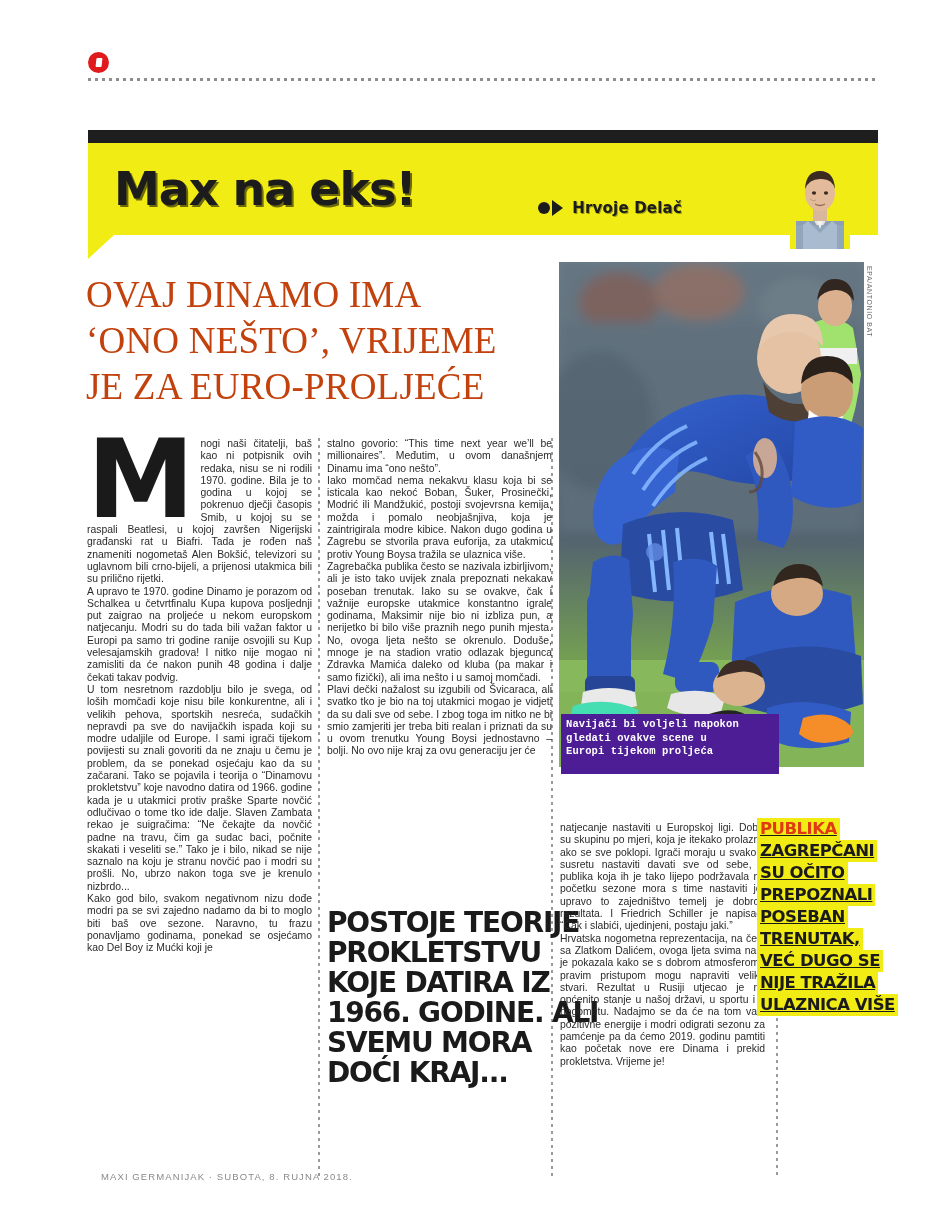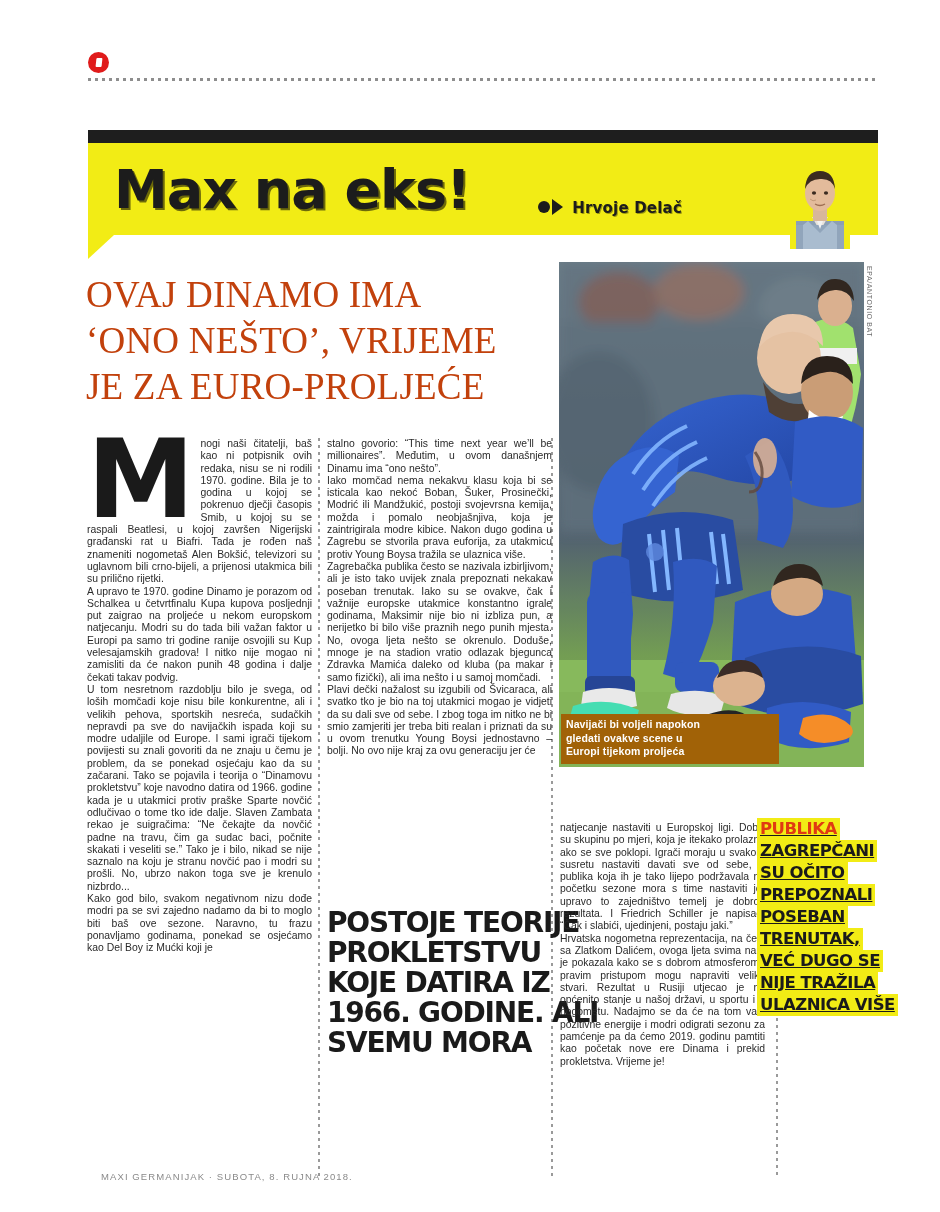--- a/index.html
+++ b/index.html
@@ -29,35 +29,35 @@
   
   .masthead{position:absolute;left:88px;top:130px;width:790px;}
   .mast-black{height:13px;background:#1e1e1e;width:100%;}
   .mast-yellow{
     position:relative;height:92px;background:#f2ec15;width:100%;
     display:flex;align-items:center;
   }
   .mast-title{
     font-family:"DejaVu Sans", sans-serif;
     font-weight:bold;
-    font-size:54px;
+    font-size:46px;
     letter-spacing:-1px;
     color:#1c1c1c;
     margin-left:26px;
     text-shadow:2px 2px 0 rgba(0,0,0,.55);
     white-space:nowrap;
   }
   .mast-tail{
     position:absolute;left:88px;top:235px;width:0;height:0;
     border-left:26px solid #f2ec15;
     border-bottom:24px solid transparent;
   }
   .byline{
     position:absolute;right:196px;top:56px;
-    display:flex;align-items:flex-start;gap:9px;
+    display:flex;align-items:center;gap:9px;
   }
   .byline-arrows{display:flex;align-items:center;gap:2px;}
   .arr-circ{width:12px;height:12px;border-radius:50%;background:#1c1c1c;}
   .arr-tri{
     width:0;height:0;border-left:11px solid #1c1c1c;
     border-top:8px solid transparent;border-bottom:8px solid transparent;
   }
   .byline-name{
     font-family:"DejaVu Sans", sans-serif;
     font-weight:bold;font-size:15px;color:#1c1c1c;letter-spacing:.2px;
@@ -121,23 +121,23 @@
   .pullquote div{white-space:nowrap;}
 
   
   .photo{
     position:absolute;left:559px;top:262px;width:305px;height:505px;
     overflow:hidden;background:#5a6a72;
   }
   .photo svg{display:block;}
   .photo-caption{
     position:absolute;left:561px;top:714px;width:208px;
-    padding:4px 5px 5px 5px;
-    background:#a16207;color:#fff;
-    font-family:Liberation Sans, sans-serif;
+    padding:4px 5px 15px 5px;
+    background:#4c1d95;color:#fff;
+    font-family:Liberation Mono, monospace;
     font-weight:bold;font-size:10.5px;line-height:13.5px;
     letter-spacing:.1px;
   }
   .photo-caption div{white-space:nowrap;}
   .photo-credit{
     position:absolute;left:866px;top:266px;
     writing-mode:vertical-rl;
     font-family:"Liberation Sans", sans-serif;
     font-size:7px;letter-spacing:.6px;color:#6d6d6d;
   }
@@ -233,20 +233,21 @@
     <p>Zagrebačka publika često se nazivala izbirljivom, ali je isto tako uvijek znala prepoznati nekakav poseban trenutak. Iako su se ovakve, čak i važnije europske utakmice konstantno igrale godinama, Maksimir nije bio ni izbliza pun, a nerijetko bi bilo više praznih nego punih mjesta. No, ovoga ljeta nešto se okrenulo. Doduše, mnoge je na stadion vratio odlazak bjegunca Zdravka Mamića daleko od kluba (pa makar i samo fizički), ali ima nešto i u samoj momčadi.</p>
     <p>Plavi dečki nažalost su izgubili od Švicaraca, ali svatko tko je bio na toj utakmici mogao je vidjeti da su dali sve od sebe. I zbog toga im nitko ne bi smio zamjeriti jer treba biti realan i priznati da su u ovom trenutku Young Boysi jednostavno – bolji. No ovo nije kraj za ovu generaciju jer će</p>
   </div>
 
   <div class="pullquote">
     <div>POSTOJE TEORIJE</div>
     <div>PROKLETSTVU</div>
     <div>KOJE DATIRA IZ</div>
     <div>1966. GODINE. ALI</div>
     <div>SVEMU MORA</div>
+    <div>DOĆI KRAJ...</div>
   </div>
 
   <div class="photo">
     <svg width="305" height="505" viewBox="0 0 305 505">
       <defs>
         <linearGradient id="bgGrad" x1="0" y1="0" x2="0" y2="1">
           <stop offset="0" stop-color="#6a7b87"></stop>
           <stop offset="0.55" stop-color="#4e5f6b"></stop>
           <stop offset="0.78" stop-color="#6f9a4e"></stop>
           <stop offset="1" stop-color="#7cb054"></stop>

